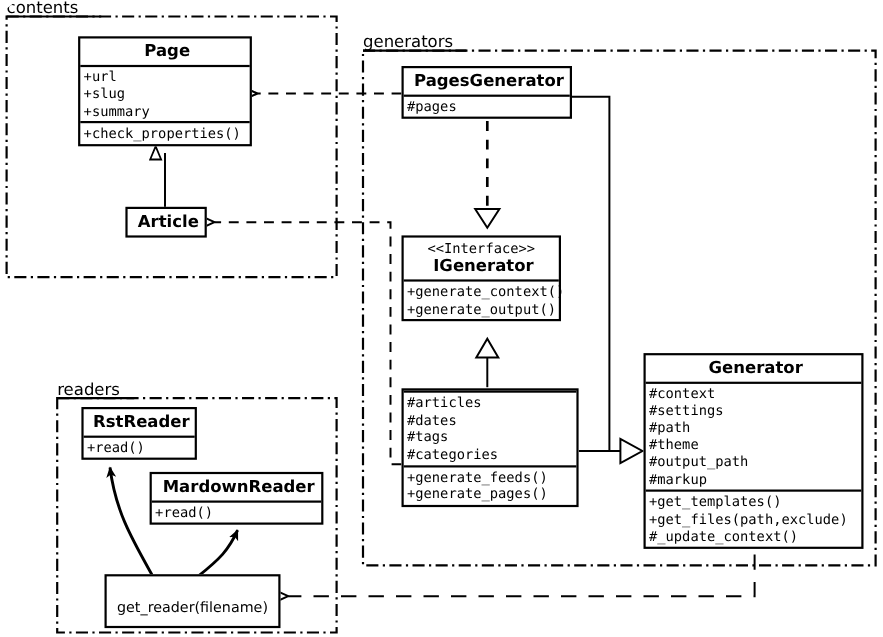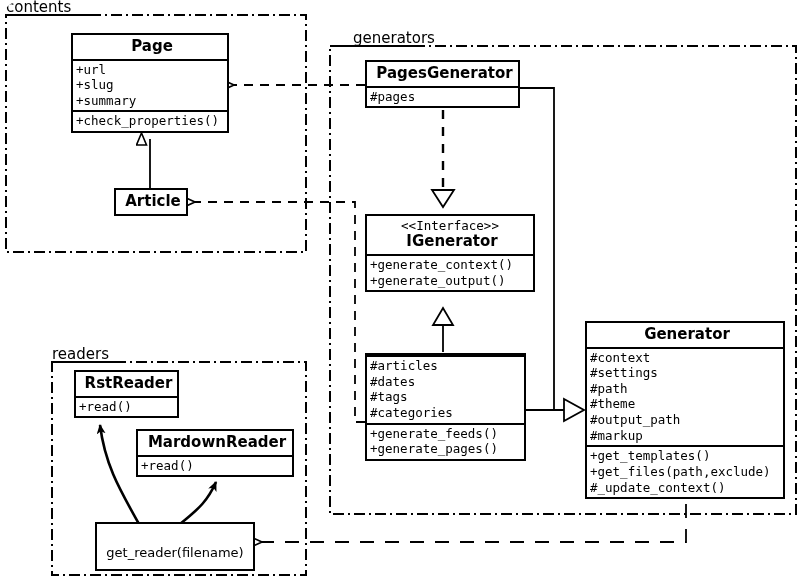--- a/index.html
+++ b/index.html
@@ -135,21 +135,21 @@
 
     <path d="M 686,504 L 686,542 L 262,542" fill="none" stroke="#000000" stroke-width="1.8" stroke-dasharray="14,11" marker-end="url(#openArrow)"></path>
 
     <path d="M 139,524 C 120,490 105,465 100,425" fill="none" stroke="#000000" stroke-width="2.6" marker-end="url(#filledArrow)"></path>
 
     <path d="M 180,524 C 200,508 208,500 216,482" fill="none" stroke="#000000" stroke-width="2.6" marker-end="url(#filledArrow)"></path>
   </svg>
 
   <div class="pkg-label" style="left:6px; top:-2px;">contents</div>
 
-  <div class="pkg-label" style="left:330px; top:29px;margin-left:23px;">generators</div>
+  <div class="pkg-label" style="left:330px; top:29px;">generators</div>
 
   <div class="pkg-label" style="left:52px; top:345px;">readers</div>
 
   <div class="uml-class" style="left:71px; top:33px; width:158px;">
     <div class="uml-name">Page</div>
     <div class="uml-compartment uml-sep">
       <div>+url</div>
       <div>+slug</div>
       <div>+summary</div>
     </div>
@@ -162,21 +162,21 @@
     <div class="uml-name">Article</div>
   </div>
 
   <div class="uml-class" style="left:365px; top:60px; width:155px;">
     <div class="uml-name">PagesGenerator</div>
     <div class="uml-compartment uml-sep">
       <div>#pages</div>
     </div>
   </div>
 
-  <div class="uml-class" style="left:365px; top:214px; width:170px;">
+  <div class="uml-class" style="left:365px; top:214px; width:145px;">
     <div class="uml-stereotype">&lt;&lt;Interface&gt;&gt;</div>
     <div class="uml-name" style="padding-top:0;">IGenerator</div>
     <div class="uml-compartment uml-sep">
       <div>+generate_context()</div>
       <div>+generate_output()</div>
     </div>
   </div>
 
   <div class="uml-class" style="left:365px; top:353px; width:161px;">
     <div class="uml-compartment uml-sep">

